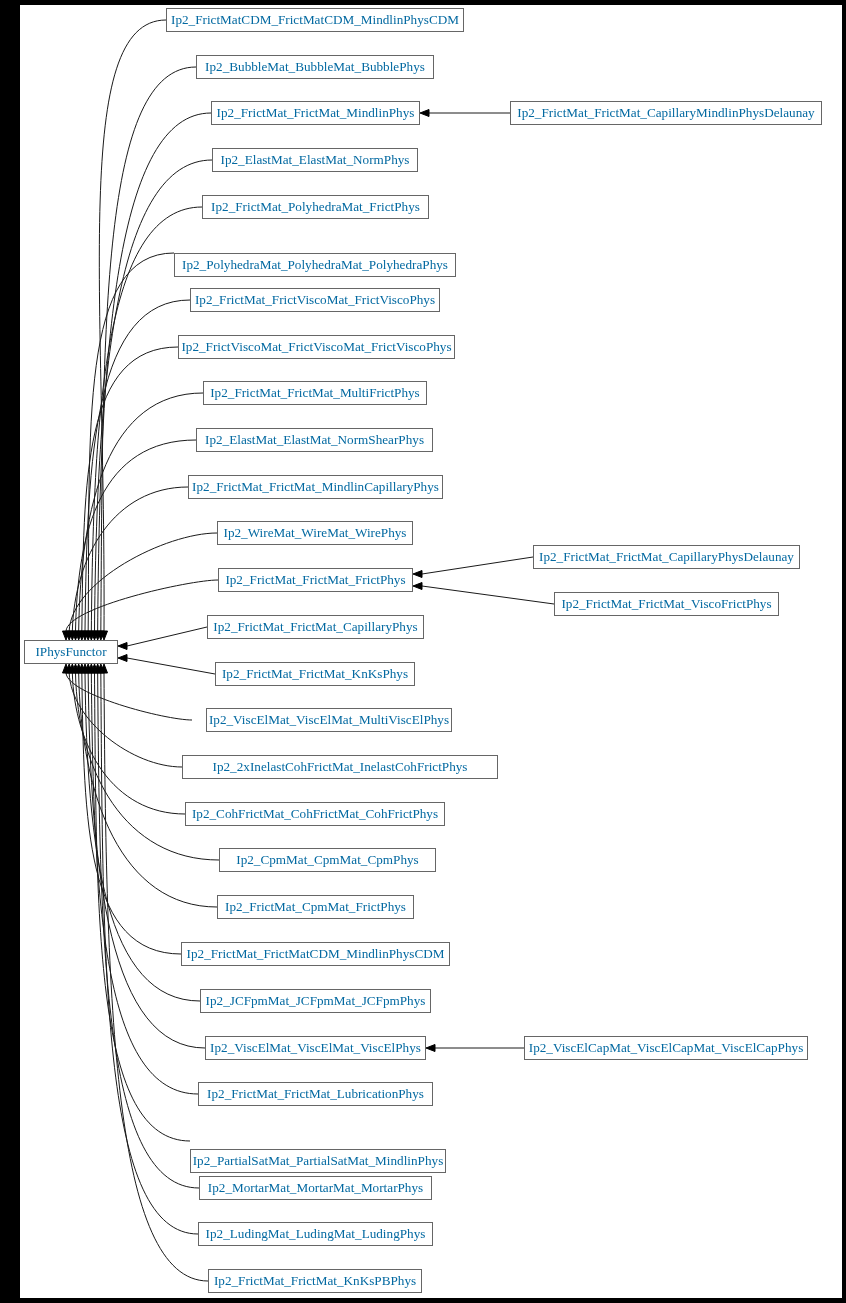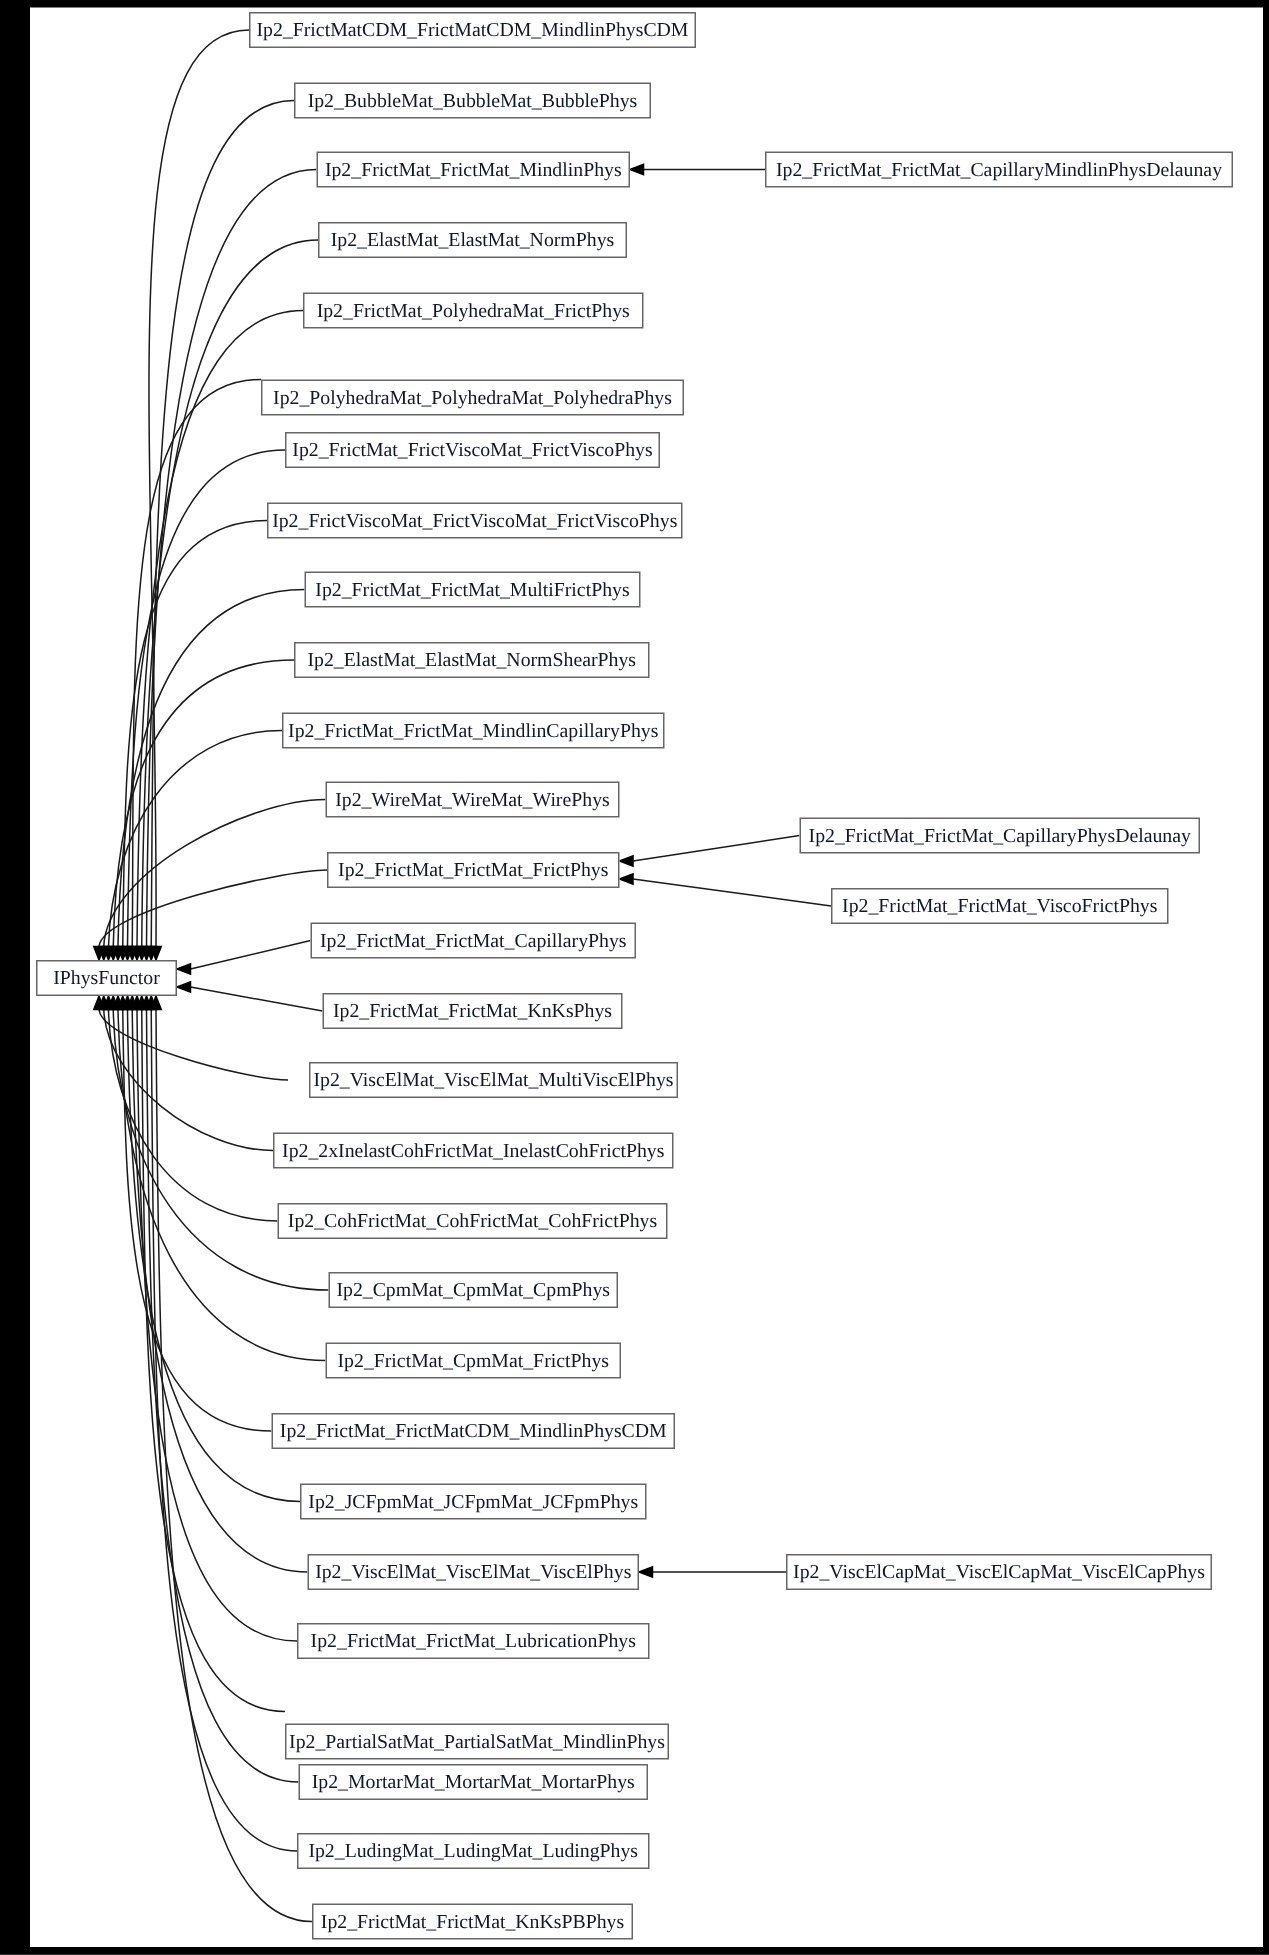--- a/index.html
+++ b/index.html
@@ -1,21 +1,21 @@
 <!DOCTYPE html>
 <html><head>
 <meta charset="utf-8">
 <style>
   html,body{margin:0;padding:0;background:#000;}
   #page{position:relative;width:846px;height:1303px;background:#000;overflow:hidden;
         font-family:"Liberation Serif","DejaVu Serif",serif;}
   #canvas{position:absolute;left:20px;top:5px;width:822px;height:1293px;background:#ffffff;}
   .node{position:absolute;box-sizing:border-box;border:1px solid #666;background:#ffffff;
         height:24px;line-height:22px;text-align:center;white-space:nowrap;
-        font-size:13.2px;color:#0f172a;}
+        font-size:13.2px;color:#0369a1;}
   svg.edges{position:absolute;left:0;top:0;width:822px;height:1293px;overflow:visible;pointer-events:none;}
   svg.edges path{fill:none;stroke:#1a1a1a;stroke-width:1;}
   svg.edges polygon{fill:#000;stroke:#000;stroke-width:1;}
 </style>
 </head>
 <body>
 
 <div id="page">
   <div id="canvas">
     <svg class="edges" id="edge-layer">
@@ -95,23 +95,23 @@
         <div class="node" style="left: 170px; top: 283px; width: 250px; height: 24px;"><span>Ip2_FrictMat_FrictViscoMat_FrictViscoPhys</span></div>
         <div class="node" style="left: 158px; top: 330px; width: 277px; height: 24px;"><span>Ip2_FrictViscoMat_FrictViscoMat_FrictViscoPhys</span></div>
         <div class="node" style="left: 183px; top: 376px; width: 224px; height: 24px;"><span>Ip2_FrictMat_FrictMat_MultiFrictPhys</span></div>
         <div class="node" style="left: 176px; top: 423px; width: 237px; height: 24px;"><span>Ip2_ElastMat_ElastMat_NormShearPhys</span></div>
         <div class="node" style="left: 168px; top: 470px; width: 255px; height: 24px;"><span>Ip2_FrictMat_FrictMat_MindlinCapillaryPhys</span></div>
         <div class="node" style="left: 197px; top: 516px; width: 196px; height: 24px;"><span>Ip2_WireMat_WireMat_WirePhys</span></div>
         <div class="node" style="left: 198px; top: 563px; width: 195px; height: 24px;"><span>Ip2_FrictMat_FrictMat_FrictPhys</span></div>
         <div class="node" style="left: 187px; top: 610px; width: 217px; height: 24px;"><span>Ip2_FrictMat_FrictMat_CapillaryPhys</span></div>
         <div class="node" style="left: 195px; top: 657px; width: 200px; height: 24px;"><span>Ip2_FrictMat_FrictMat_KnKsPhys</span></div>
         <div class="node" style="left: 172px; top: 703px; width: 246px; height: 24px; margin-left: 14px;"><span>Ip2_ViscElMat_ViscElMat_MultiViscElPhys</span></div>
-        <div class="node" style="left: 162px; top: 750px; width: 267px; height: 24px;"><span>Ip2_2xInelastCohFrictMat_InelastCohFrictPhys</span></div>
+        <div class="node" style="left: 162px; top: 750px; width: 316px; height: 24px;"><span>Ip2_2xInelastCohFrictMat_InelastCohFrictPhys</span></div>
         <div class="node" style="left: 165px; top: 797px; width: 260px; height: 24px;"><span>Ip2_CohFrictMat_CohFrictMat_CohFrictPhys</span></div>
-        <div class="node" style="left: 199px; top: 843px; width: 193px; height: 24px;"><span>Ip2_CpmMat_CpmMat_CpmPhys</span></div>
+        <div class="node" style="left: 199px; top: 843px; width: 217px; height: 24px;"><span>Ip2_CpmMat_CpmMat_CpmPhys</span></div>
         <div class="node" style="left: 197px; top: 890px; width: 197px; height: 24px;"><span>Ip2_FrictMat_CpmMat_FrictPhys</span></div>
         <div class="node" style="left: 161px; top: 937px; width: 269px; height: 24px;"><span>Ip2_FrictMat_FrictMatCDM_MindlinPhysCDM</span></div>
         <div class="node" style="left: 180px; top: 984px; width: 231px; height: 24px;"><span>Ip2_JCFpmMat_JCFpmMat_JCFpmPhys</span></div>
         <div class="node" style="left: 185px; top: 1031px; width: 221px; height: 24px;"><span>Ip2_ViscElMat_ViscElMat_ViscElPhys</span></div>
         <div class="node" style="left: 178px; top: 1077px; width: 235px; height: 24px;"><span>Ip2_FrictMat_FrictMat_LubricationPhys</span></div>
         <div class="node" style="left: 170px; top: 1124px; width: 256px; height: 24px; margin-top: 20px;"><span>Ip2_PartialSatMat_PartialSatMat_MindlinPhys</span></div>
         <div class="node" style="left: 179px; top: 1171px; width: 233px; height: 24px;"><span>Ip2_MortarMat_MortarMat_MortarPhys</span></div>
         <div class="node" style="left: 178px; top: 1217px; width: 235px; height: 24px;"><span>Ip2_LudingMat_LudingMat_LudingPhys</span></div>
         <div class="node" style="left: 188px; top: 1264px; width: 214px; height: 24px;"><span>Ip2_FrictMat_FrictMat_KnKsPBPhys</span></div>
         <div class="node" style="left: 490px; top: 96px; width: 312px; height: 24px;"><span>Ip2_FrictMat_FrictMat_CapillaryMindlinPhysDelaunay</span></div>

